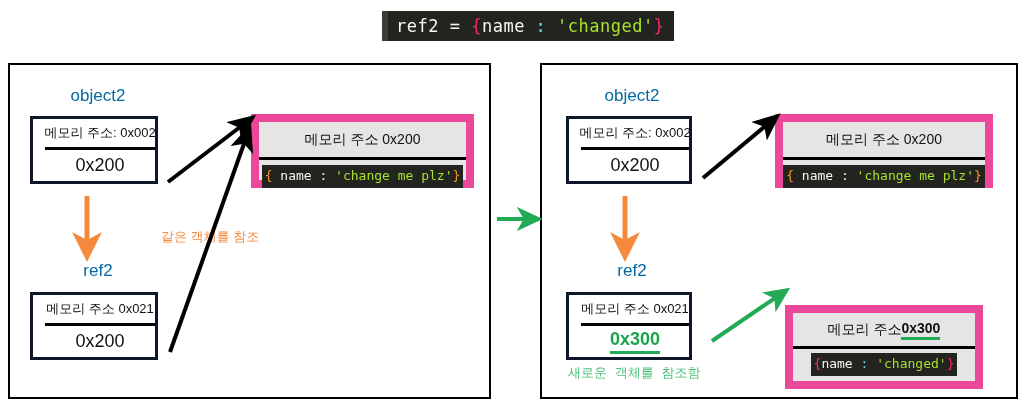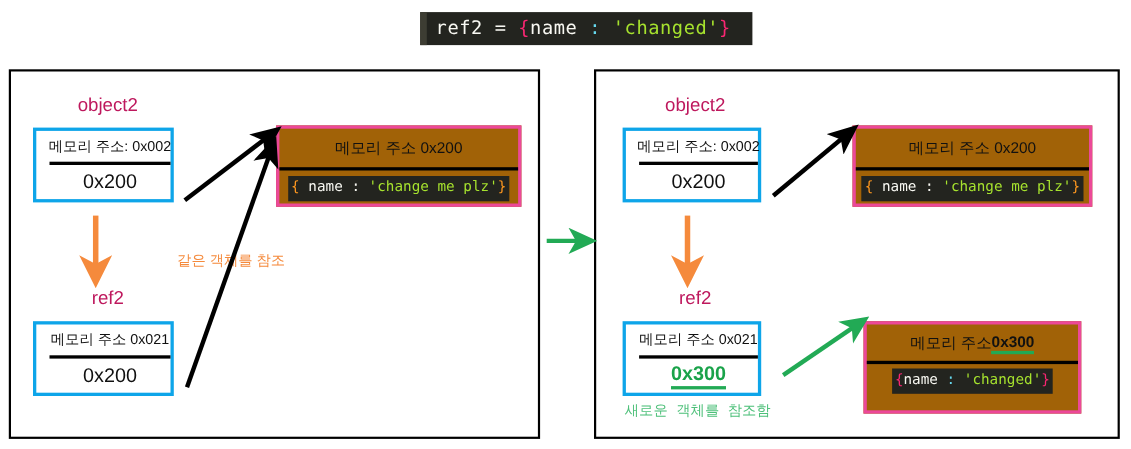--- a/index.html
+++ b/index.html
@@ -17,21 +17,21 @@
 
   
   .code-title {
     position: absolute;
     left: 382px;
     top: 11px;
     height: 30px;
     background: #23241f;
     display: flex;
     align-items: center;
-    padding: 0 20px 0 14px;
+    padding: 0 10px 0 14px;
     font-family: "DejaVu Sans Mono", "Liberation Mono", monospace;
     font-size: 17px;
     letter-spacing: 0.5px;
     white-space: pre;
     text-align: center;
   }
   .code-title .bar {
     position: absolute;
     left: 0; top: 0; bottom: 0;
     width: 6px;
@@ -50,27 +50,27 @@
     background: #fff;
     box-sizing: border-box;
   }
   #panel-left  { left: 8px;   top: 63px; width: 483px; height: 336px; }
   #panel-right { left: 540px; top: 63px; width: 478px; height: 336px; }
 
   
   .var-label {
     position: absolute;
     font-size: 17px;
-    color: #be185d;
+    color: #0369a1;
     text-align: center;
     white-space: nowrap;
   }
   .var-box {
     position: absolute;
-    border: 3px solid #0ea5e9;
+    border: 3px solid #0f172a;
     box-sizing: border-box;
     background: #fff;
     padding-left: 12px;
   }
   .var-box .row {
     display: flex;
     align-items: center;
     justify-content: center;
     box-sizing: border-box;
     white-space: nowrap;
@@ -83,23 +83,23 @@
   }
   .var-box .row.val {
     height: 50%;
     font-size: 18px;
     color: #111;
   }
 
   
   .mem-box {
     position: absolute;
-    border: 3px solid #ec4899;
-    box-sizing: border-box;
-    background: #a16207;
+    border: 8px solid #ec4899;
+    box-sizing: border-box;
+    background: #e5e5e5;
   }
   .mem-box .mem-head {
     display: flex;
     align-items: center;
     justify-content: center;
     box-sizing: border-box;
     border-bottom: 3px solid #000;
     font-size: 14px;
     color: #111;
     white-space: nowrap;
@@ -193,21 +193,21 @@
   </div>
 </div>
 
 <div class="mem-box" id="right-heap-old-box" style="left:775px; top:114px; width:218px; height:74px;">
   <div class="mem-head" style="height:38px;">메모리 주소 0x200</div>
   <div class="mem-body" style="height:33px;">
     <span class="code-chip" id="right-heap-old-code"><span class="tok-gold">{</span><span class="tok-white"> name </span><span class="tok-white">: </span><span class="tok-green">'change me plz'</span><span class="tok-gold">}</span></span>
   </div>
 </div>
 
-<div class="mem-box" id="right-heap-new-box" style="left:785px; top:292px; width:198px; height:84px;">
+<div class="mem-box" id="right-heap-new-box" style="left:785px; top:305px; width:198px; height:84px;">
   <div class="mem-head" style="height:36px;">
     <span>메모리 주소 </span>
       <span class="green-underline">0x300</span>
   </div>
   <div class="mem-body" style="height:31px;">
     <span class="code-chip" id="right-heap-new-code"><span class="tok-pink">{</span><span class="tok-white">name</span><span class="tok-cyan"> : </span><span class="tok-green">'changed'</span><span class="tok-pink">}</span></span>
   </div>
 </div>
 
 <div class="note green" style="left:568px; top:364px;">새로운 객체를 참조함</div>

